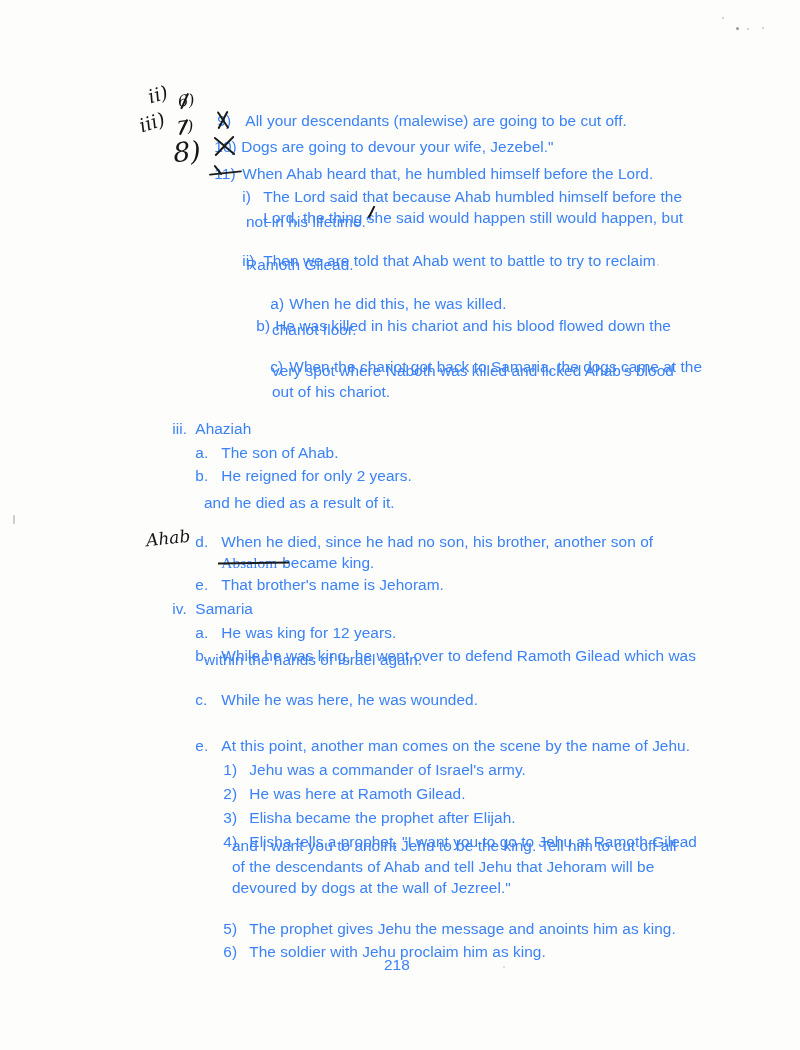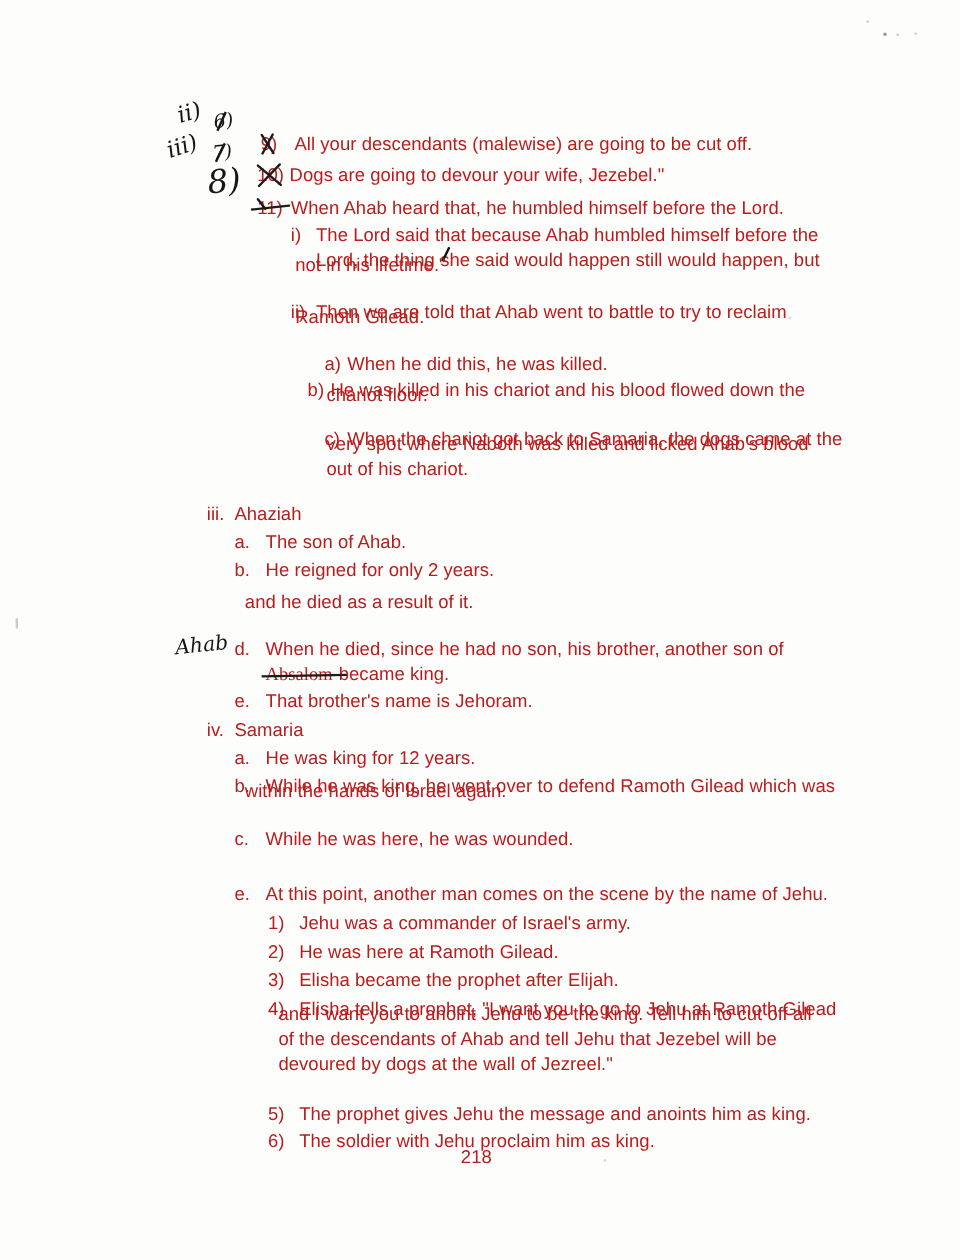--- a/index.html
+++ b/index.html
@@ -2,21 +2,21 @@
 <html><head>
 <meta charset="utf-8">
 <style>
   html,body{margin:0;padding:0;background:#e9e9e9;}
   .page{
     position:relative;width:800px;height:1050px;margin:0 auto;
     background:#fdfdfc;overflow:hidden;
     font-family:"Liberation Sans",sans-serif;
   }
   .ln{
-    position:absolute;font-size:15.4px;line-height:17px;color:#b91c1c;
+    position:absolute;font-size:15.4px;line-height:17px;color:#3b82f6;
     white-space:pre;letter-spacing:0.05px;
   }
   .mk{display:inline-block;vertical-align:top;}
   
   .xnum{position:relative;display:inline-block;}
   .xnum::before,.xnum::after{content:"";position:absolute;background:#1b1b1b;height:2px;border-radius:1px;}
   .xed9::before {width:20px;left:-4px;top:7px;transform:rotate(57deg);}
   .xed9::after  {width:20px;left:-4px;top:7px;transform:rotate(-62deg);}
   .xed10::before{width:27px;left:-3px;top:7px;transform:rotate(40deg);}
   .xed10::after {width:27px;left:-3px;top:7px;transform:rotate(-46deg);}
@@ -133,21 +133,21 @@
   <div class="ln" style="left:206px;top:768px">
     <span class="mk" style="width:26px">2)</span><span>He was here at Ramoth Gilead.</span>
   </div>
   <div class="ln" style="left:206px;top:792px">
     <span class="mk" style="width:26px">3)</span><span>Elisha became the prophet after Elijah.</span>
   </div>
   <div class="ln" style="left:206px;top:816px">
     <span class="mk" style="width:26px">4)</span><span>Elisha tells a prophet, "I want you to go to Jehu at Ramoth Gilead</span>
   </div>
   <div class="ln" style="left:232px;top:837px">and I want you to anoint Jehu to be the king. Tell him to cut off all</div>
-  <div class="ln" style="left:232px;top:858px">of the descendants of Ahab and tell Jehu that Jezebel will be</div>
+  <div class="ln" style="left:232px;top:858px">of the descendants of Ahab and tell Jehu that Jehoram will be</div>
   <div class="ln" style="left:232px;top:879px">devoured by dogs at the wall of Jezreel."</div>
   <div class="ln" style="left:206px;top:903px">
     <span class="mk" style="width:26px">5)</span><span>The prophet gives Jehu the message and anoints him as king.</span>
   </div>
   <div class="ln" style="left:206px;top:926px">
     <span class="mk" style="width:26px">6)</span><span>The soldier with Jehu proclaim him as king.</span>
   </div>
 
   <div class="ln" style="left:384px;top:956px">218</div>
 

